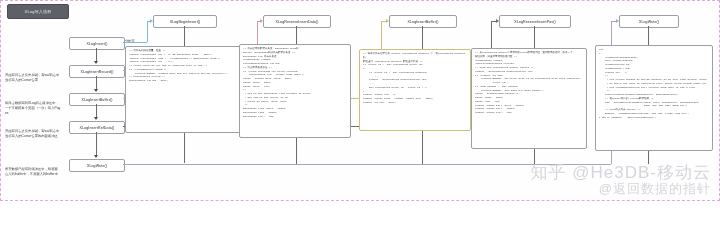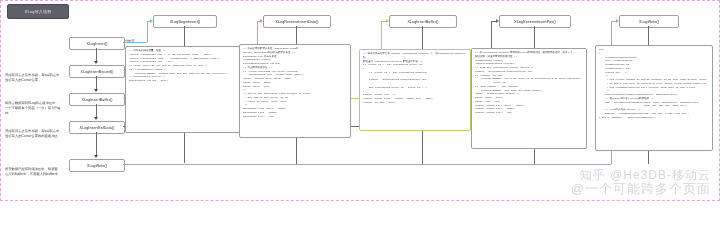--- a/index.html
+++ b/index.html
@@ -34,21 +34,21 @@
   .ln{position:absolute;background:#6b6b6b;}
   .lnh{height:1px;}
   .lnv{width:1px;}
   .arrow-d{position:absolute;width:0;height:0;border-left:2.2px solid transparent;
            border-right:2.2px solid transparent;border-top:3px solid #4a4a4a;}
   .arrow-r{position:absolute;width:0;height:0;border-top:2.2px solid transparent;
            border-bottom:2.2px solid transparent;border-left:3px solid #4a4a4a;}
 
   
   .wm{position:absolute;right:8px;bottom:4px;text-align:right;pointer-events:none;}
-  .wm .l1{font-size:12px;color:#cfcfd6;letter-spacing:1px;line-height:1.05;opacity:.85;}
+  .wm .l1{font-size:17px;color:#cfcfd6;letter-spacing:1px;line-height:1.05;opacity:.85;}
   .wm .l2{font-size:13px;color:#cfcfd6;letter-spacing:1px;line-height:1.1;opacity:.85;}
 </style>
 </head>
 <body>
 
 <div id="canvas">
 
   <div class="title-chip">
     <span>XLog写入流程</span>
   </div>
@@ -224,16 +224,16 @@
     /* 把buffer对应的 record数据组装 */
     rdt = &amp;XLogRecordAssemble(rmid, info, RedoRecPtr, doPageWrites,
                               &amp;fpw_lsn, &amp;nr_rdt, &amp;num_fpi);
     /* XLog写入日志 buffer */
     EndPos = XLogInsertRecord(rdt, fpw_lsn, flags, num_fpi);
 } while (EndPos == InvalidXLogRecPtr);</pre>
   </div>
 
   <div class="wm">
     <div class="l1">知乎 @He3DB-移动云</div>
-    <div class="l2">@一个可能跨多个页面</div>
+    <div class="l2">@返回数据的指针</div>
   </div>
 
 </div>
 
 </body></html>

